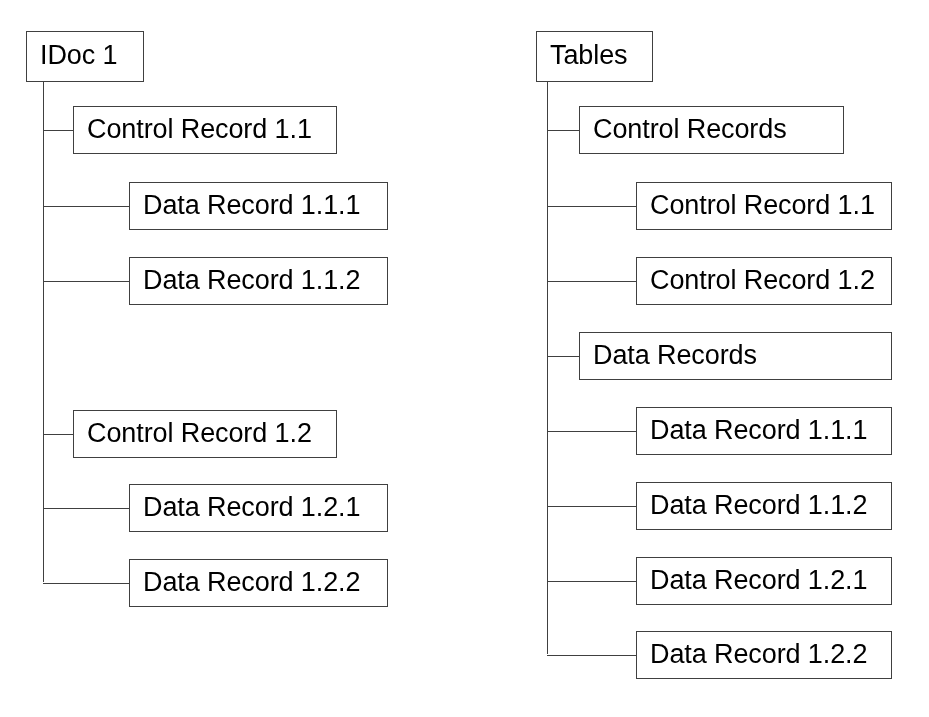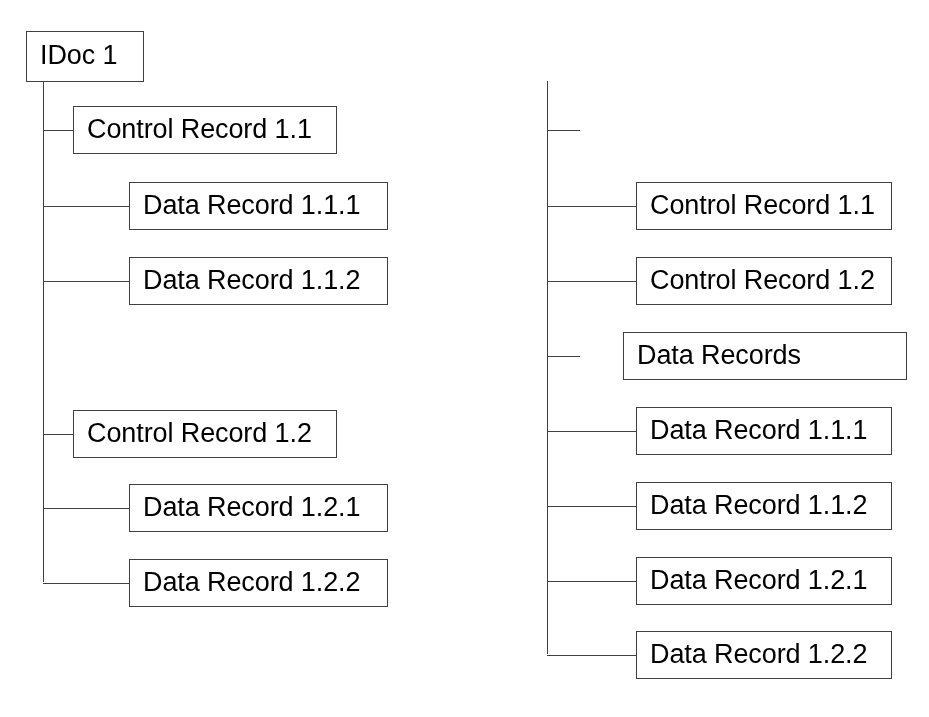--- a/index.html
+++ b/index.html
@@ -83,35 +83,41 @@
     <span class="label">Data Record 1.2.1</span>
   </div>
 
   <div class="hline" style="left:43px; top:583px; width:87px;"></div>
   <div class="node" style="left:129px; top:559px; width:259px; height:48px;">
     <span class="label">Data Record 1.2.2</span>
   </div>
 
   <div class="vline" style="left:547px; top:81px; height:573px;"></div>
 
+  <div class="node" style="left:536px; top:31px; width:117px; height:51px;">
+    <span class="label">Tables</span>
+  </div>
 
   <div class="hline" style="left:547px; top:130px; width:33px;"></div>
+  <div class="node" style="left:579px; top:106px; width:265px; height:48px;">
+    <span class="label">Control Records</span>
+  </div>
 
   <div class="hline" style="left:547px; top:206px; width:90px;"></div>
   <div class="node" style="left:636px; top:182px; width:256px; height:48px;">
     <span class="label">Control Record 1.1</span>
   </div>
 
   <div class="hline" style="left:547px; top:281px; width:90px;"></div>
   <div class="node" style="left:636px; top:257px; width:256px; height:48px;">
     <span class="label">Control Record 1.2</span>
   </div>
 
   <div class="hline" style="left:547px; top:356px; width:33px;"></div>
-  <div class="node" style="left:579px; top:332px; width:284px; height:48px;margin-left:44px;">
+  <div class="node" style="left:579px; top:332px; width:313px; height:48px;">
     <span class="label">Data Records</span>
   </div>
 
   <div class="hline" style="left:547px; top:431px; width:90px;"></div>
   <div class="node" style="left:636px; top:407px; width:256px; height:48px;">
     <span class="label">Data Record 1.1.1</span>
   </div>
 
   <div class="hline" style="left:547px; top:506px; width:90px;"></div>
   <div class="node" style="left:636px; top:482px; width:256px; height:48px;">

